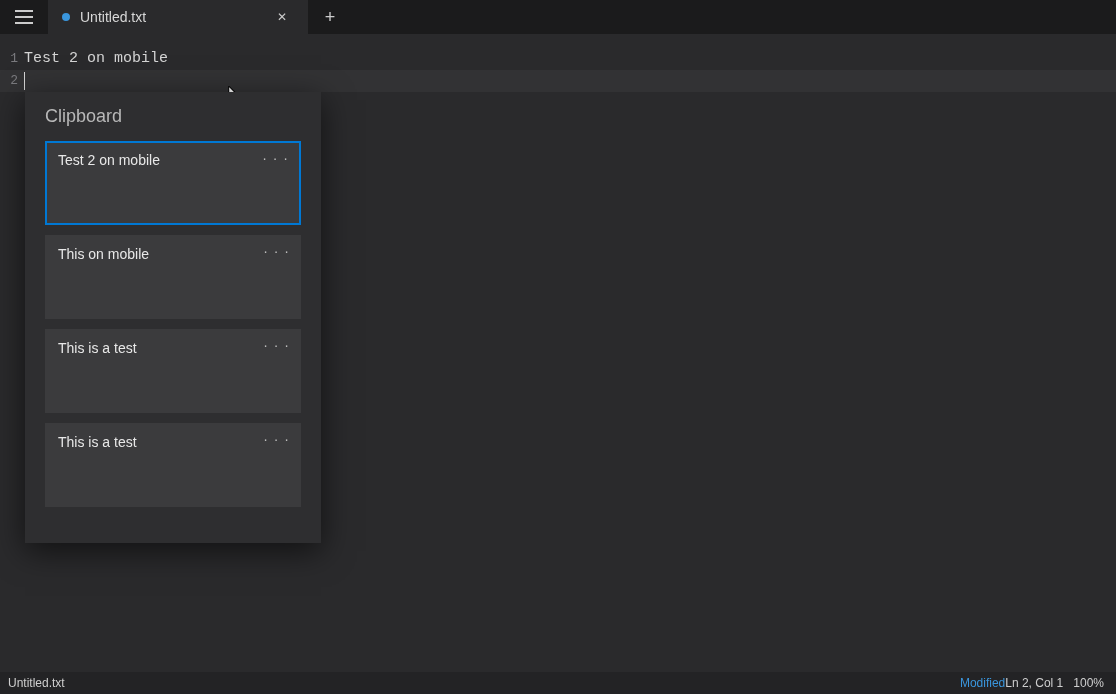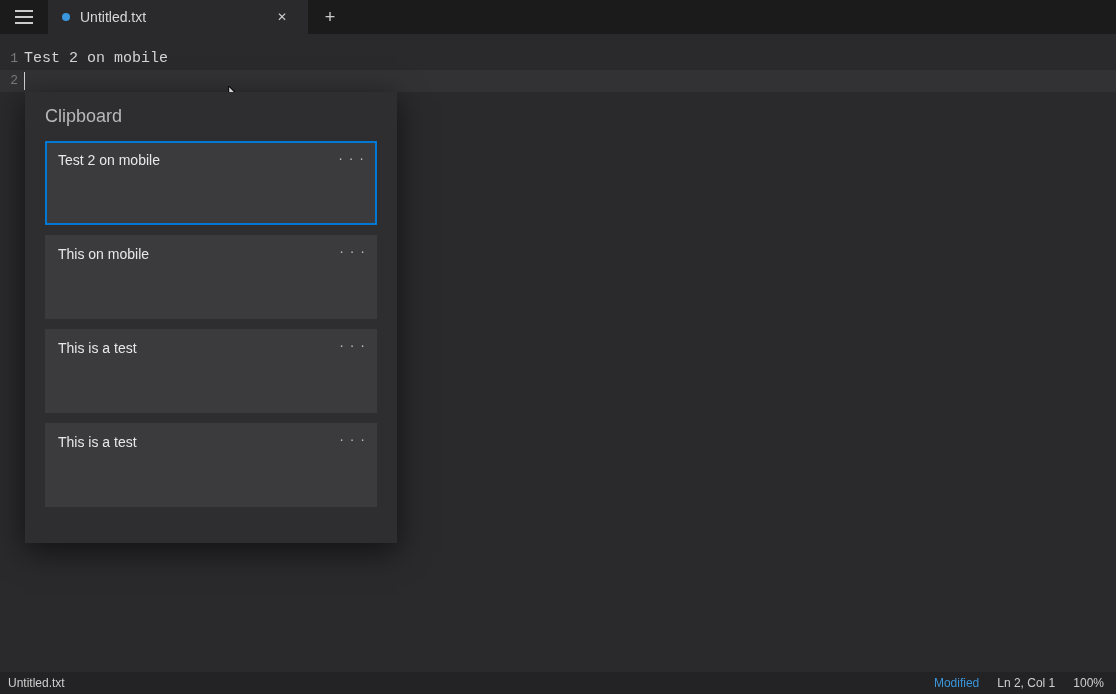--- a/index.html
+++ b/index.html
@@ -93,21 +93,21 @@
   .cursor-arrow {
     position: absolute;
     width: 14px; height: 20px;
     pointer-events: none;
   }
 
   
   .clipboard-panel {
     position: absolute;
     left: 25px; top: 92px;
-    width: 372px;
+    width: 296px;
     background: #2e2e30;
     box-shadow: 0 8px 30px rgba(0,0,0,0.6);
     padding: 14px 20px 26px 20px;
   }
   .clipboard-title {
     color: #b8b8b8;
     font-size: 18px;
     font-weight: 400;
     margin-bottom: 14px;
   }
@@ -142,22 +142,22 @@
     left: 0; right: 0; bottom: 0;
     height: 22px;
     background: #232325;
     display: flex;
     align-items: center;
     font-size: 12px;
     color: #cfcfcf;
     padding: 0 8px;
   }
   .statusbar .spacer { flex: 1; }
-  .status-modified { color: #3a96dd; margin-right: 18px; }
-  .status-pos { margin-right: 18px; }
+  .status-modified { color: #3a96dd; }
+  .status-pos { margin-right: 10px; }
   .status-zoom { margin-right: 4px; }
 
   .icon-x::before { content: "✕"; font-size: 12px; }
   .icon-plus::before { content: "+"; font-size: 18px; font-weight: 300; }
 </style>
 </head>
 <body>
 
 <div class="titlebar">
   <div class="hamburger-btn">

